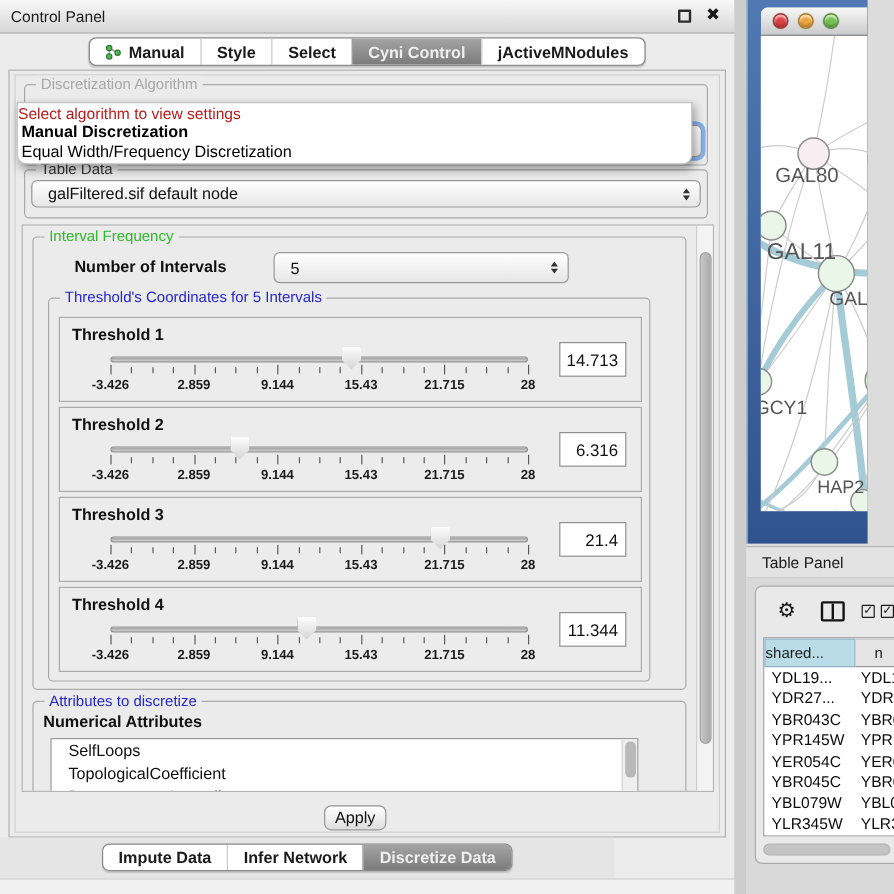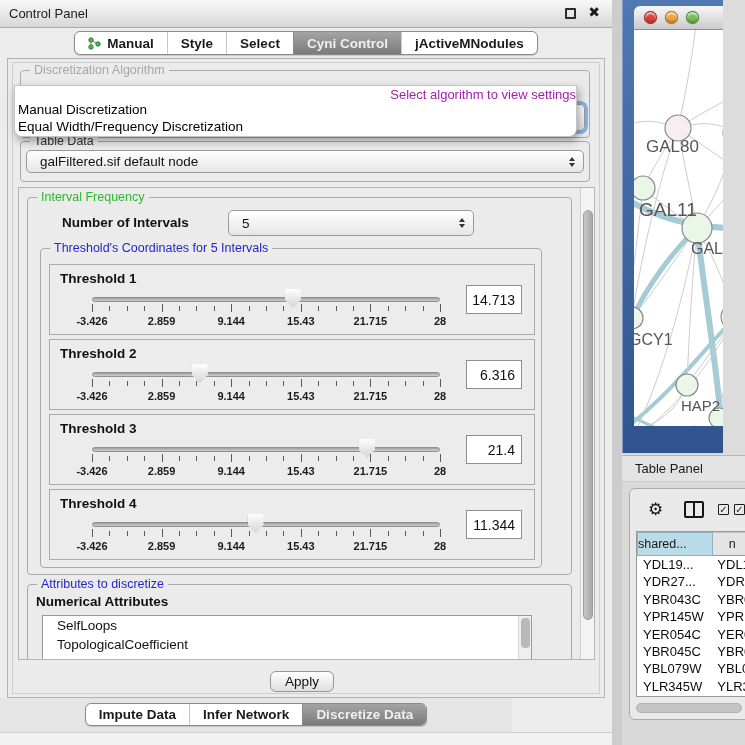--- a/index.html
+++ b/index.html
@@ -39,23 +39,23 @@
   .arr-up { width:0; height:0; border-left:3.5px solid transparent; border-right:3.5px solid transparent; border-bottom:4.5px solid #333; margin-bottom:2px; }
   .arr-dn { width:0; height:0; border-left:3.5px solid transparent; border-right:3.5px solid transparent; border-top:4.5px solid #333; }
 
   #algo-group { left:20px; top:70px; width:570px; height:68px; }
   #algo-combo { left:28px; top:104px; width:557px; height:27px;
     box-shadow:0 0 0 3px rgba(96,158,240,.75); }
 
   
   #algo-popup { position:absolute; left:14px; top:85px; width:563px; height:52px; background:#fff;
     border:1px solid #c4c4c4; border-radius:0 0 8px 8px; box-shadow:2px 4px 8px rgba(0,0,0,.35); z-index:5; }
-  #algo-hint { position:absolute; left:0; right:0; top:1px; text-align:right; font-size:13px; color:#a21caf;padding-left:29px; }
+  #algo-hint { position:absolute; left:0; right:0; top:1px; text-align:left; font-size:13px; color:#b91c1c; }
   .popup-opt { position:absolute; left:3px; font-size:13.5px; color:#000; white-space:nowrap; }
-  .popup-opt.bold { font-weight:normal; }
+  .popup-opt.bold { font-weight:bold; }
 
   #tabledata-group { left:20px; top:141px; width:570px; height:41px; }
   #tabledata-combo { left:26px; top:150px; width:558px; height:23px; }
 
   
   #scrollpane { position:absolute; left:18px; top:187px; width:577px; height:473px;
     border:1px solid #b5b5b5; background:#ebebeb; overflow:hidden; }
   #sp-vscroll { position:absolute; right:0; top:0; width:14px; height:100%; background:#f3f3f3; border-left:1px solid #cfcfcf; }
   #sp-thumb { position:absolute; left:2px; top:22px; width:10px; height:410px; border-radius:5px;
     background:linear-gradient(90deg,#c7c7c7,#a9a9a9); border:1px solid #9d9d9d; }
@@ -83,21 +83,21 @@
     background:#fff; font-family:inherit; font-size:14px; color:#111; text-align:right; padding-right:6px; }
 
   #attr-group { left:8px; top:396px; width:545px; height:258px; }
   #attr-list-title { position:absolute; left:8px; top:9px; font-size:13.5px; font-weight:bold; color:#111; }
   #attr-listbox { position:absolute; left:14px; top:30px; width:490px; height:47px; background:#fff;
     border:1px solid #9a9a9a; overflow:hidden; }
   .attr-item { height:19px; line-height:19px; padding-left:14px; font-size:13.5px; color:#111; }
   #attr-vscroll { position:absolute; right:0; top:0; width:13px; height:100%; background:#efefef; border-left:1px solid #d5d5d5; }
   #attr-thumb { position:absolute; left:2px; top:2px; width:9px; height:30px; border-radius:4px; background:#b9b9b9; }
 
-  #apply-btn { position:absolute; left:270px; top:671px; width:64px; height:21px;
+  #apply-btn { position:absolute; left:270px; top:671px; width:52px; height:21px;
     background:linear-gradient(#ffffff,#dedede); border:1px solid #969696; border-radius:6px;
     font-family:inherit; font-size:13.5px; color:#111; z-index:3; }
 
   #cp-bottombar { position:absolute; left:0; top:698px; width:512px; height:34px; background:#e5e5e5;
     display:flex; justify-content:center; }
   #cp-bottombar .seg { margin-top:5px; height:23px; }
   #cp-footer { position:absolute; left:0; top:732px; width:612px; height:13px; background:#f1f1f1; border-top:1px solid #cfcfcf; }
 
   
   #right-gap { position:absolute; left:612px; top:0; width:10px; height:745px; background:#cdcdcd; }

